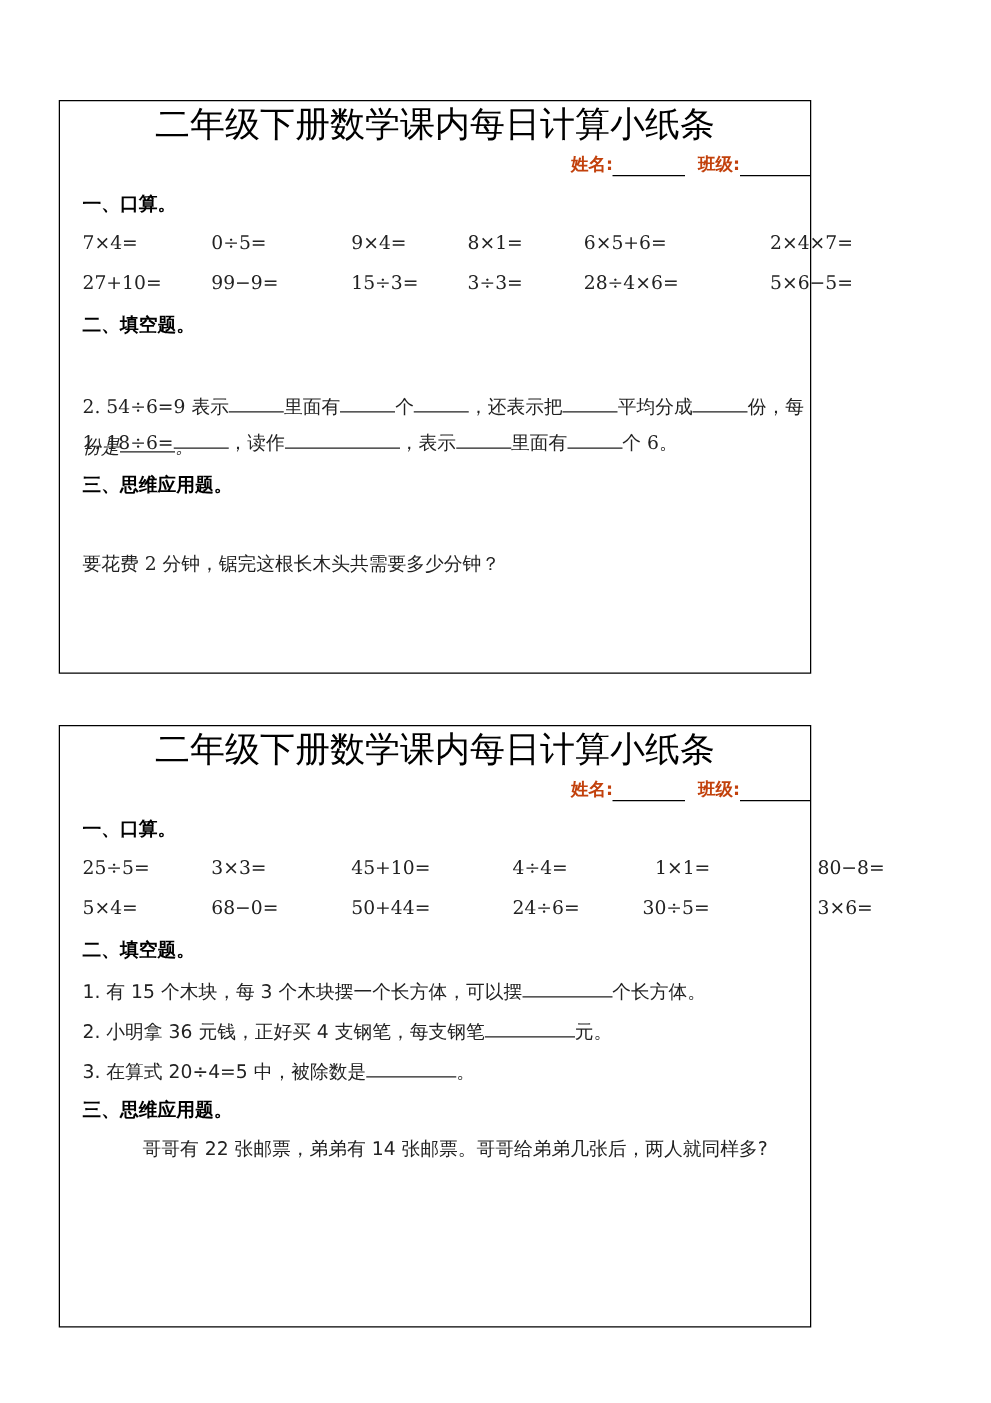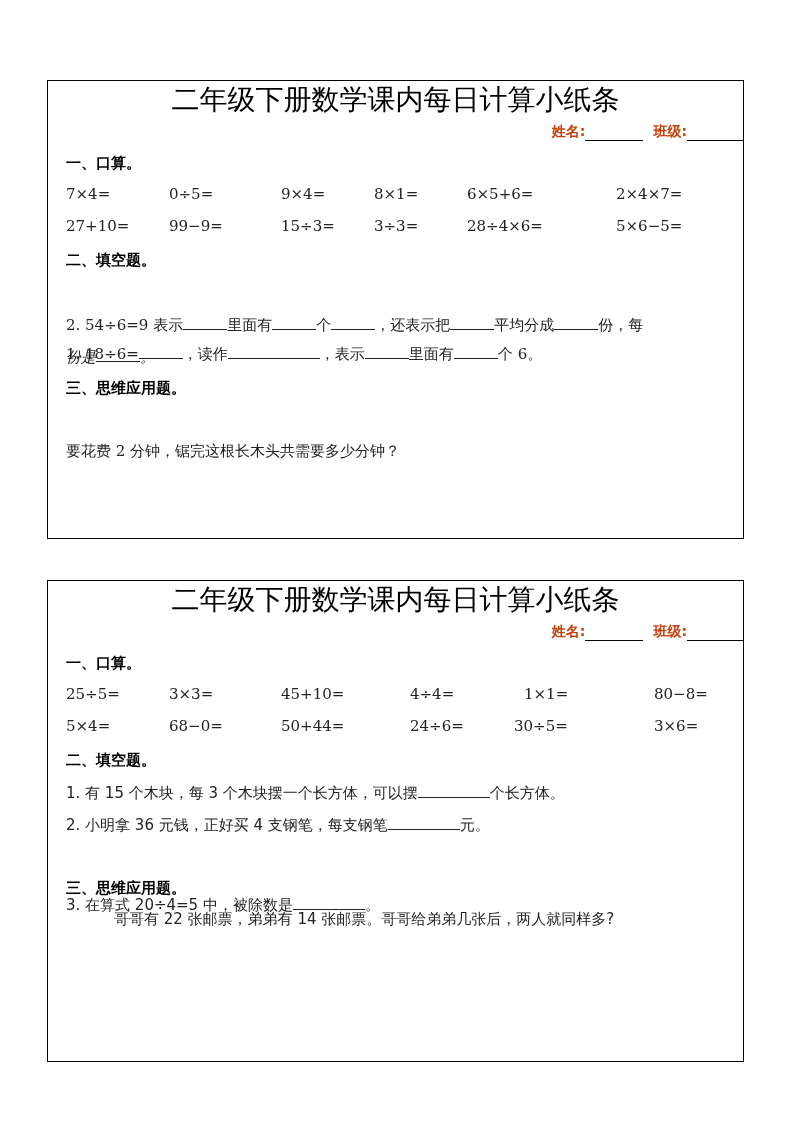--- a/index.html
+++ b/index.html
@@ -1,18 +1,18 @@
 <!DOCTYPE html>
 <html><head>
 <meta charset="utf-8">
 <style>
   html, body { margin:0; padding:0; background:#ffffff; }
   body { width:793px; height:1122px; position:relative; overflow:hidden;
          font-family:"DejaVu Serif","Liberation Serif",serif; color:#222; }
-  .card { position:absolute; left:47px; width:697px; border:1.5px solid #000; box-sizing:border-box; }
+  .card { position:absolute; left:47px; width:602px; border:1.5px solid #000; box-sizing:border-box; }
   .card1 { top:80px; height:459px; }
   .card2 { top:580px; height:482px; }
   .title { position:absolute; left:0; right:0; top:0; text-align:center;
            font-family:"DejaVu Sans","Liberation Sans",sans-serif; font-size:28px; line-height:34px; color:#000; letter-spacing:0px; }
   .namerow { position:absolute; right:0; top:42px; font-family:"DejaVu Sans","Liberation Sans",sans-serif;
              font-weight:bold; font-size:14px; color:#c2410c; display:flex; align-items:flex-end; }
   .namerow .blank { display:inline-block; border-bottom:1px solid #000; height:14px; }
   .sec { position:absolute; left:18px; font-family:"DejaVu Sans","Liberation Sans",sans-serif; font-weight:bold; font-size:15px; color:#000; }
   .row { position:absolute; left:0; right:0; font-size:15px; height:22px; }
   .row span { position:absolute; white-space:nowrap; }
@@ -92,19 +92,19 @@
     <span style="left:606px">3×6=</span>
   </div>
 
   <div class="sec" style="top:170px;">二、填空题。</div>
   <div class="line sans" style="top:201px;">
     <span>1.  有 15 个木块，每 3 个木块摆一个长方体，可以摆</span><span class="u" style="width:72px"></span><span>个长方体。</span>
   </div>
   <div class="line sans" style="top:233px;">
     <span>2.  小明拿 36 元钱，正好买 4 支钢笔，每支钢笔</span><span class="u" style="width:72px"></span><span>元。</span>
   </div>
-  <div class="line sans" style="top:265px;margin-top:48px;">
+  <div class="line sans" style="top:265px;">
     <span>3.  在算式 20÷4=5 中，被除数是</span><span class="u" style="width:72px"></span><span>。</span>
   </div>
 
   <div class="sec" style="top:298px;">三、思维应用题。</div>
   <div class="line sans" style="top:329px;margin-left:48px;">哥哥有 22 张邮票，弟弟有 14 张邮票。哥哥给弟弟几张后，两人就同样多?</div>
 </div>
 
 </body></html>

